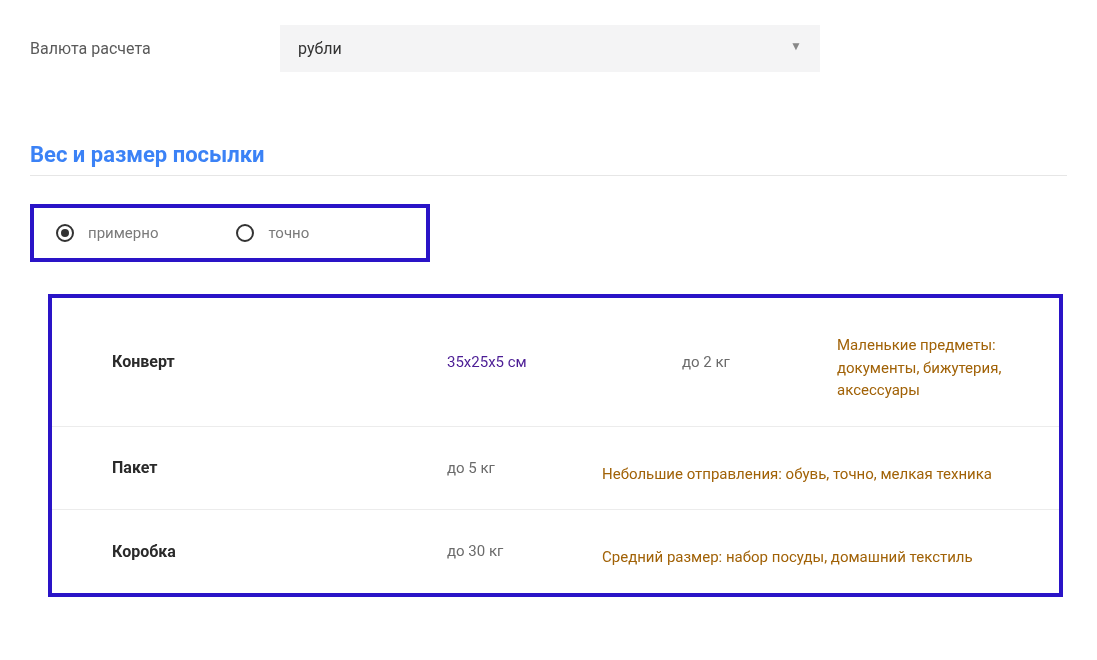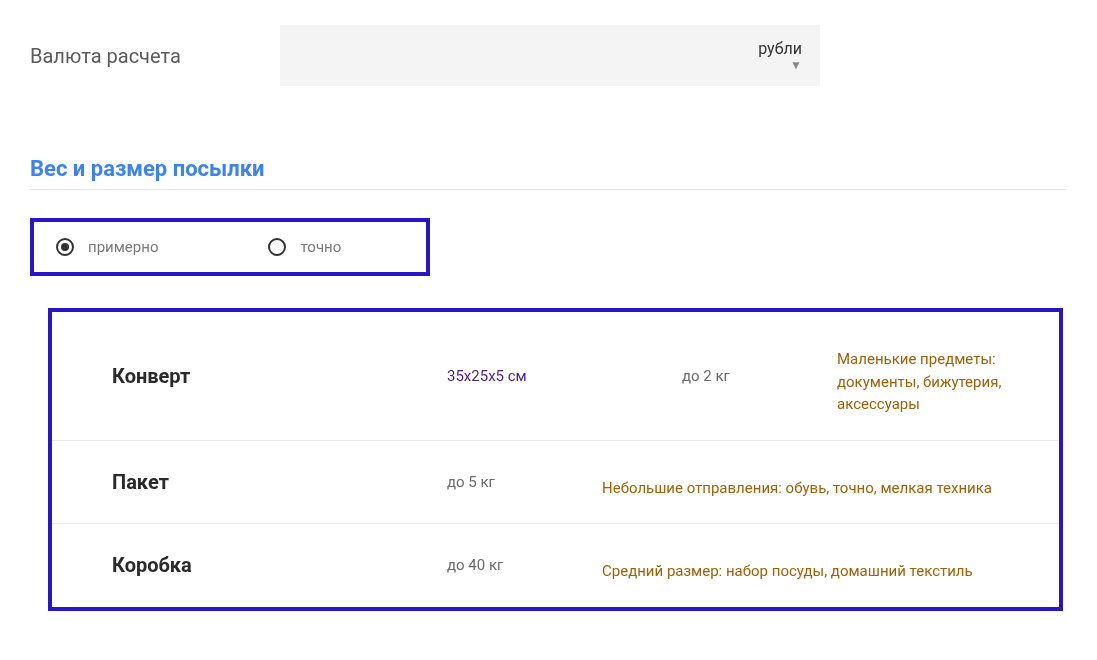--- a/index.html
+++ b/index.html
@@ -19,35 +19,34 @@
       padding: 25px 30px 0 30px;
     }
     .row {
       display: flex;
       align-items: center;
       margin-bottom: 20px;
     }
     .field-label {
       width: 250px;
       color: #5a5a5a;
-      font-size: 20px;
+      font-size: 16px;
       flex-shrink: 0;
     }
     .select-box {
       background: #f4f4f5;
       border: none;
       padding: 14px 18px;
       width: 540px;
       display: flex;
       justify-content: space-between;
-      align-items: flex-end;
+      align-items: flex-start;
       cursor: pointer;
       font-size: 16px;
       color: #333;
-      flex-direction: column;
     }
     .select-caret {
       color: #888;
       font-size: 12px;
     }
     .section-title {
       font-size: 22px;
       font-weight: 700;
       color: #3b82f6;
       margin-top: 70px;
@@ -61,21 +60,21 @@
     .radio-highlight {
       border: 4px solid #2a14c7;
       display: flex;
       align-items: center;
       padding: 16px 22px;
       width: 400px;
     }
     .radio-group {
       display: flex;
       align-items: center;
-      gap: 110px;
+      gap: 78px;
     }
     .radio-item {
       display: flex;
       align-items: center;
       gap: 14px;
       cursor: pointer;
     }
     .radio-circle {
       width: 18px;
       height: 18px;
@@ -111,21 +110,21 @@
     .table-row:last-child {
       border-bottom: none;
     }
     .col-icon {
       width: 60px;
     }
     .col-name {
       width: 335px;
       font-weight: 700;
       color: #2a2a2a;
-      font-size: 20px;
+      font-size: 16px;
     }
     .col-dims {
       width: 235px;
       color: #4c1d95;
       font-size: 15px;
     }
     .col-weight {
       width: 155px;
       color: #6b6b6b;
       font-size: 15px;
@@ -180,18 +179,18 @@
     </div>
     <div class="table-row">
       <div class="col-icon"></div>
       <div class="col-name">Пакет</div>
       <div class="col-weight">до 5 кг</div>
       <div class="col-desc">Небольшие отправления: обувь, точно, мелкая техника</div>
     </div>
     <div class="table-row">
       <div class="col-icon"></div>
       <div class="col-name">Коробка</div>
-      <div class="col-weight">до 40 кг</div>
+      <div class="col-weight">до 30 кг</div>
       <div class="col-desc">Средний размер: набор посуды, домашний текстиль</div>
     </div>
   </div>
 
 </div>
 
 </body></html>

